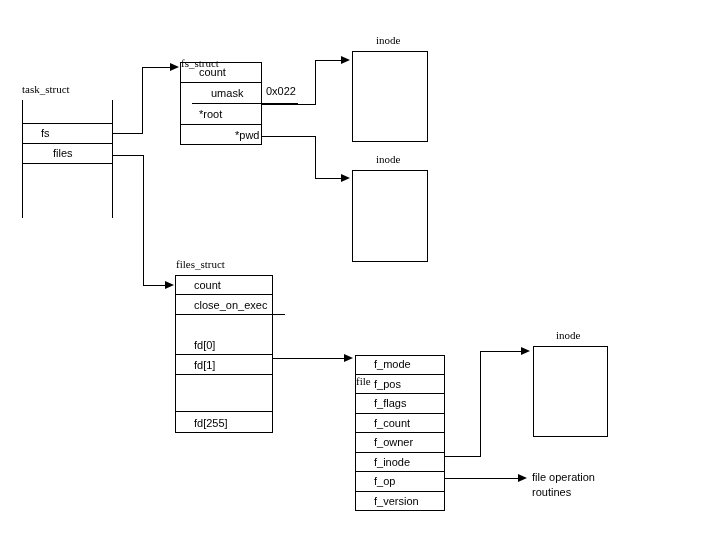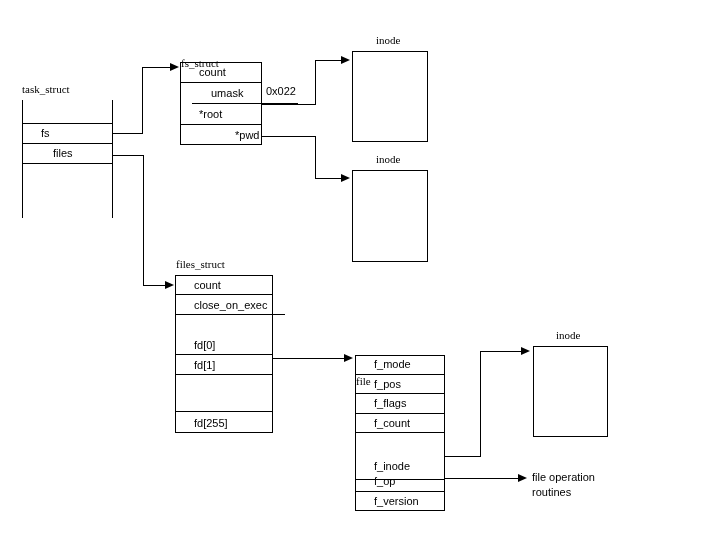--- a/index.html
+++ b/index.html
@@ -128,21 +128,22 @@
   <div class="row last" style="left:175px; top:412px; width:98px; height:21px;">fd[255]</div>
 
   <div class="struct-title" style="left:356px; top:338px;margin-top:37px;">file</div>
 
   <div class="box" style="left:355px; top:355px; width:90px; height:156px;"></div>
 
   <div class="row" style="left:355px; top:355px; width:90px; height:19.5px;">f_mode</div>
   <div class="row" style="left:355px; top:394px; width:90px; height:19.5px;">f_flags</div>
   <div class="row" style="left:355px; top:374.5px; width:90px; height:19.5px;">f_pos</div>
   <div class="row" style="left:355px; top:413.5px; width:90px; height:19.5px;">f_count</div>
-  <div class="row" style="left:355px; top:452.5px; width:90px; height:27px;">f_inode</div>
+  <div class="row" style="left:355px; top:433px; width:90px; height:19.5px;">f_owner</div>
+  <div class="row" style="left:355px; top:452.5px; width:90px; height:19px;">f_inode</div>
   <div class="row last" style="left:355px; top:491.5px; width:90px; height:19.5px;">f_version</div>
   <div class="row" style="left:355px; top:472px; width:90px; height:19.5px;">f_op</div>
 
   <div class="struct-title" style="left:556px; top:329px;">inode</div>
   <div class="empty-box" style="left:533px; top:346px; width:75px; height:91px;"></div>
 
   <div class="hline" style="left:113px; top:133px; width:30px;"></div>
   <div class="vline" style="left:142px; top:67px; height:67px;"></div>
   <div class="hline" style="left:142px; top:67px; width:29px;"></div>
   <div class="arrow" style="left:170px; top:63px;"></div>

